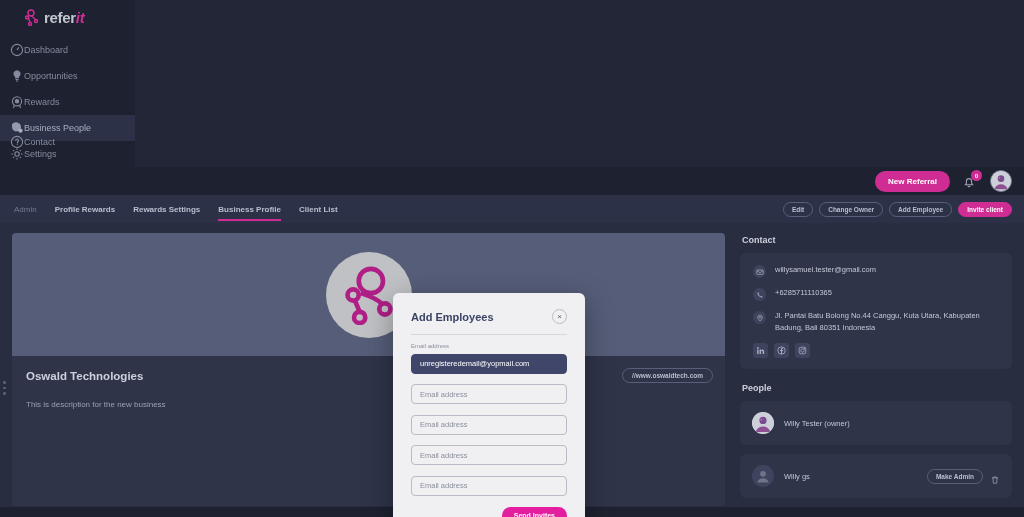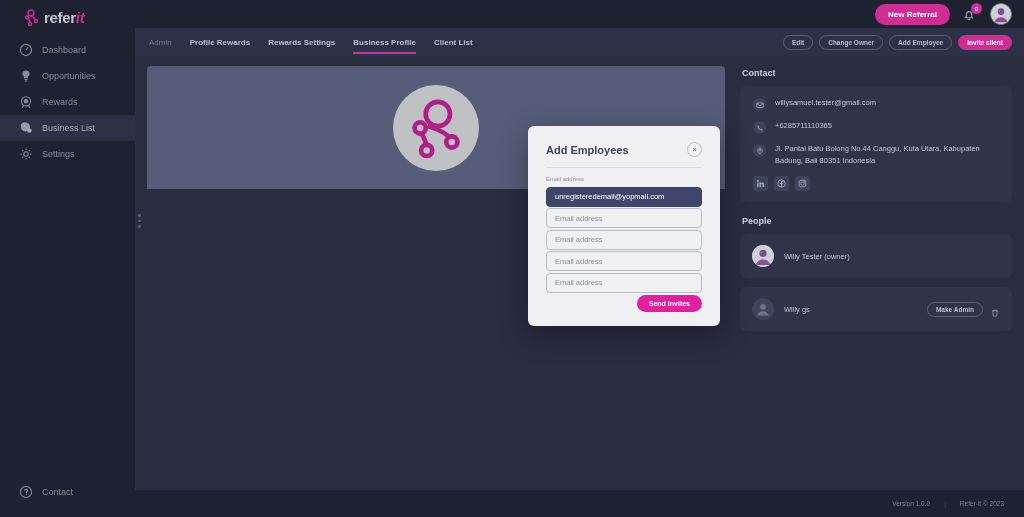--- a/index.html
+++ b/index.html
@@ -2,21 +2,21 @@
 <html><head>
 <meta charset="utf-8">
 <style>
   * { box-sizing: border-box; margin: 0; padding: 0; }
   html, body {
     width: 1024px; height: 517px;
     background: #222636;
     font-family: "Liberation Sans", sans-serif;
     overflow: hidden;
   }
-  .app { position: relative; width: 1024px; height: 517px; display: flex; }
+  .app { position: relative; width: 1024px; height: 517px; display: flex; flex-direction: column; }
 
   
   .sidebar {
     width: 135px; height: 517px;
     background: #1e2230;
     display: flex; flex-direction: column;
     flex: 0 0 135px;
     position: relative;
   }
   .brand {
@@ -24,22 +24,22 @@
     display: flex; align-items: center; gap: 5px;
     padding-left: 25px;
   }
   .brand-mark { width: 14px; height: 17px; display:block; }
   .brand-text { font-size: 15px; font-weight: bold; letter-spacing: -0.3px; }
   .brand-text .b1 { color: #c3c6d1; }
   .brand-text .b2 { color: #cf2d94; font-style: italic; }
 
   .nav { margin-top: 2px; }
   .nav-item {
-    display: flex; align-items: center; gap: 9px;
-    height: 26px; padding-left: 19px;
+    display: flex; align-items: center; gap: 0;
+    height: 26px; padding-left: 10px;
     color: #848b9e; font-size: 9px;
     cursor: pointer;
   }
   .nav-item .ico { width: 14px; height: 14px; flex: 0 0 14px; display: block; color: #848b9e; }
   .nav-item.active { background: #2c3148; color: #a8aec0; }
   .nav-item.active .ico { color: #a8aec0; }
 
   .nav-bottom { position: absolute; bottom: 12px; left: 0; right: 0; }
 
   
@@ -190,21 +190,21 @@
     width: 15px; height: 15px; border-radius: 50%;
     border: 1px solid #b9bcc7; background: transparent;
     display: flex; align-items: center; justify-content: center;
     color: #5b6079; font-size: 8px; cursor: pointer; line-height: 1;
   }
   .modal-divider { height: 1px; background: #d8d9de; margin: 10px 0 8px 0; }
   .field-label { font-size: 6px; color: #8b8f9c; margin-bottom: 3px; }
   .email-input {
     width: 100%; height: 20px; border-radius: 4px;
     font-family: "Liberation Sans", sans-serif; font-size: 7.5px;
-    padding: 0 8px; margin-bottom: 0; outline: none;
+    padding: 0 8px; margin-bottom: 9px; outline: none;
   }
   .email-input.filled {
     background: #3f4669; border: 1px solid #3f4669; color: #ffffff;
   }
   .email-input.empty {
     background: #f0f0f2; border: 1px solid #b9bcc7; color: #43485c;
   }
   .email-input.empty::placeholder { color: #8b8f9c; }
   .modal-foot { display: flex; justify-content: flex-end; margin-top: 2px; }
   .btn-send {
@@ -271,21 +271,21 @@
         <span>Rewards</span>
       </div>
 
       <div class="nav-item active">
         <span class="ico">
           <svg viewBox="0 0 14 14" fill="currentColor">
             <path d="M2 3.2a5 5 0 0 1 9 2.6c0 2.6-2.2 4.6-4.8 4.6S2 8.4 2 5.8z" opacity="0.85"></path>
             <circle cx="10.4" cy="9.6" r="2.2"></circle>
           </svg>
         </span>
-        <span>Business List</span>
+        <span>Business People</span>
       </div>
 
       <div class="nav-item">
         <span class="ico">
           <svg viewBox="0 0 14 14" fill="none" stroke="currentColor" stroke-width="1.1">
             <circle cx="7" cy="7" r="2.2"></circle>
             <path d="M7 1.4v1.6M7 11v1.6M1.4 7h1.6M11 7h1.6M3.1 3.1l1.1 1.1M9.8 9.8l1.1 1.1M10.9 3.1L9.8 4.2M4.2 9.8l-1.1 1.1"></path>
           </svg>
         </span>
         <span>Settings</span>
@@ -362,20 +362,25 @@
               <circle cx="32" cy="17" r="13"></circle>
               <circle cx="13" cy="32" r="6"></circle>
               <circle cx="47" cy="47" r="6"></circle>
               <circle cx="20" cy="56" r="6"></circle>
               <path d="M15 38 L20 50"></path>
               <path d="M21 30 Q40 36 44 42"></path>
             </svg>
           </div>
         </div>
 
+        <div class="biz-card">
+          <div class="url-chip">//www.oswaldtech.com</div>
+          <div class="biz-name">Oswald Technologies</div>
+          <div class="biz-desc">This is description for the new business</div>
+        </div>
       </div>
 
       <div class="col-right">
 
         <div class="panel-title">Contact</div>
         <div class="panel">
 
           <div class="contact-row">
             <span class="cico">
               <svg viewBox="0 0 10 10" fill="none" stroke="currentColor" stroke-width="0.9">

